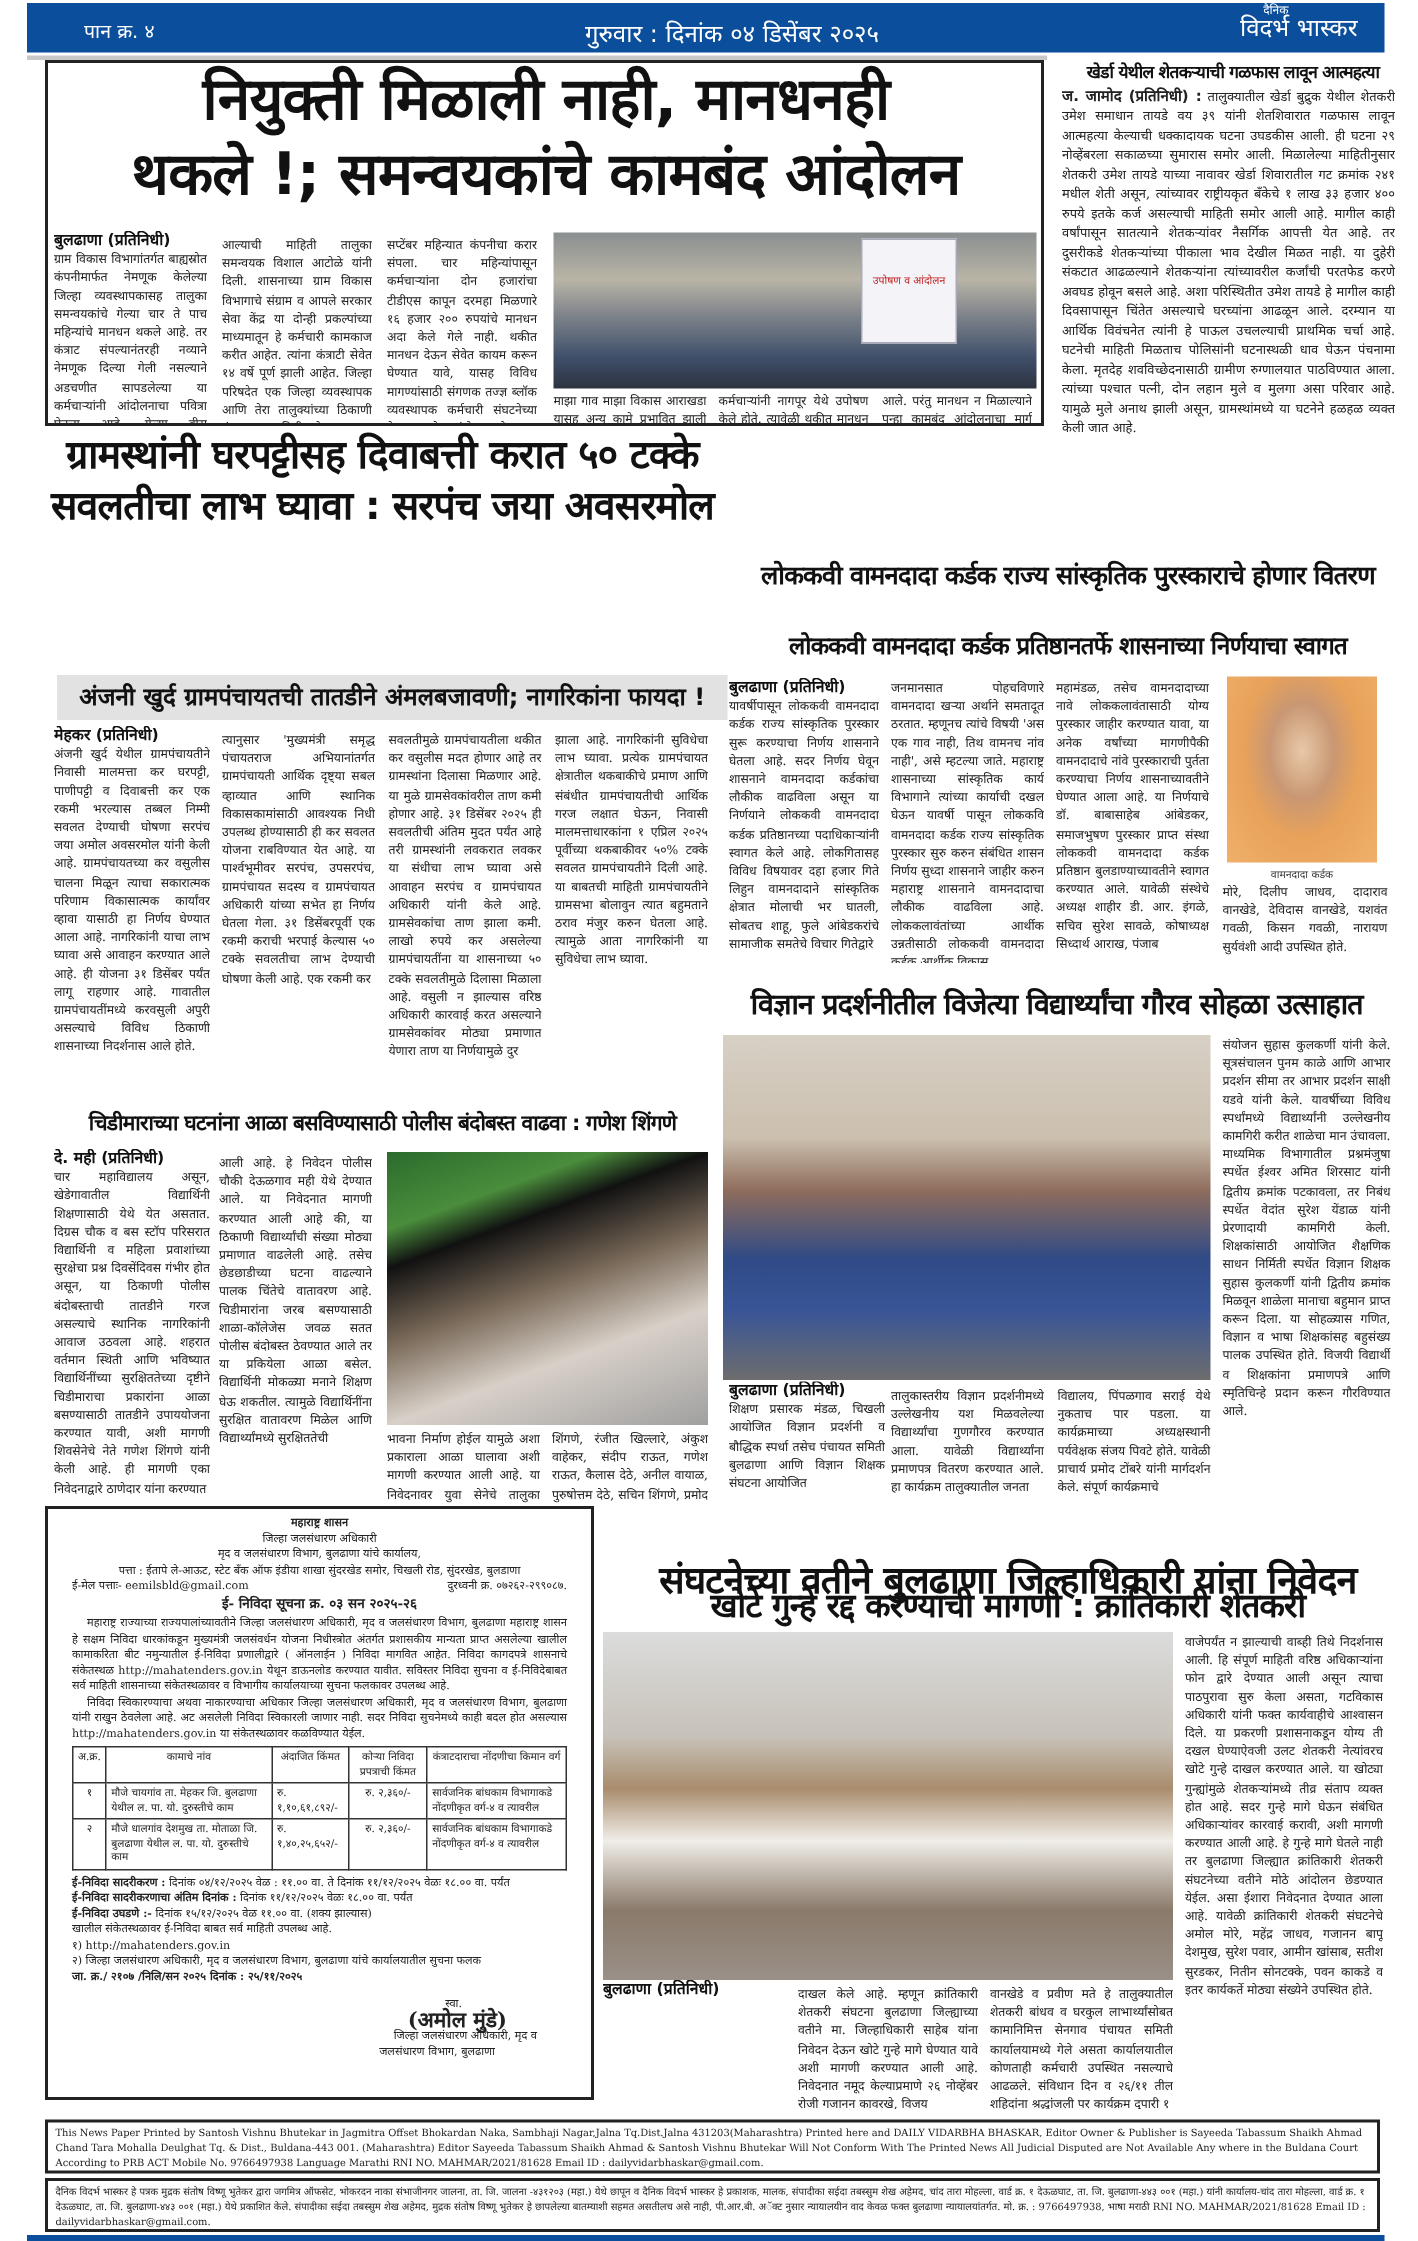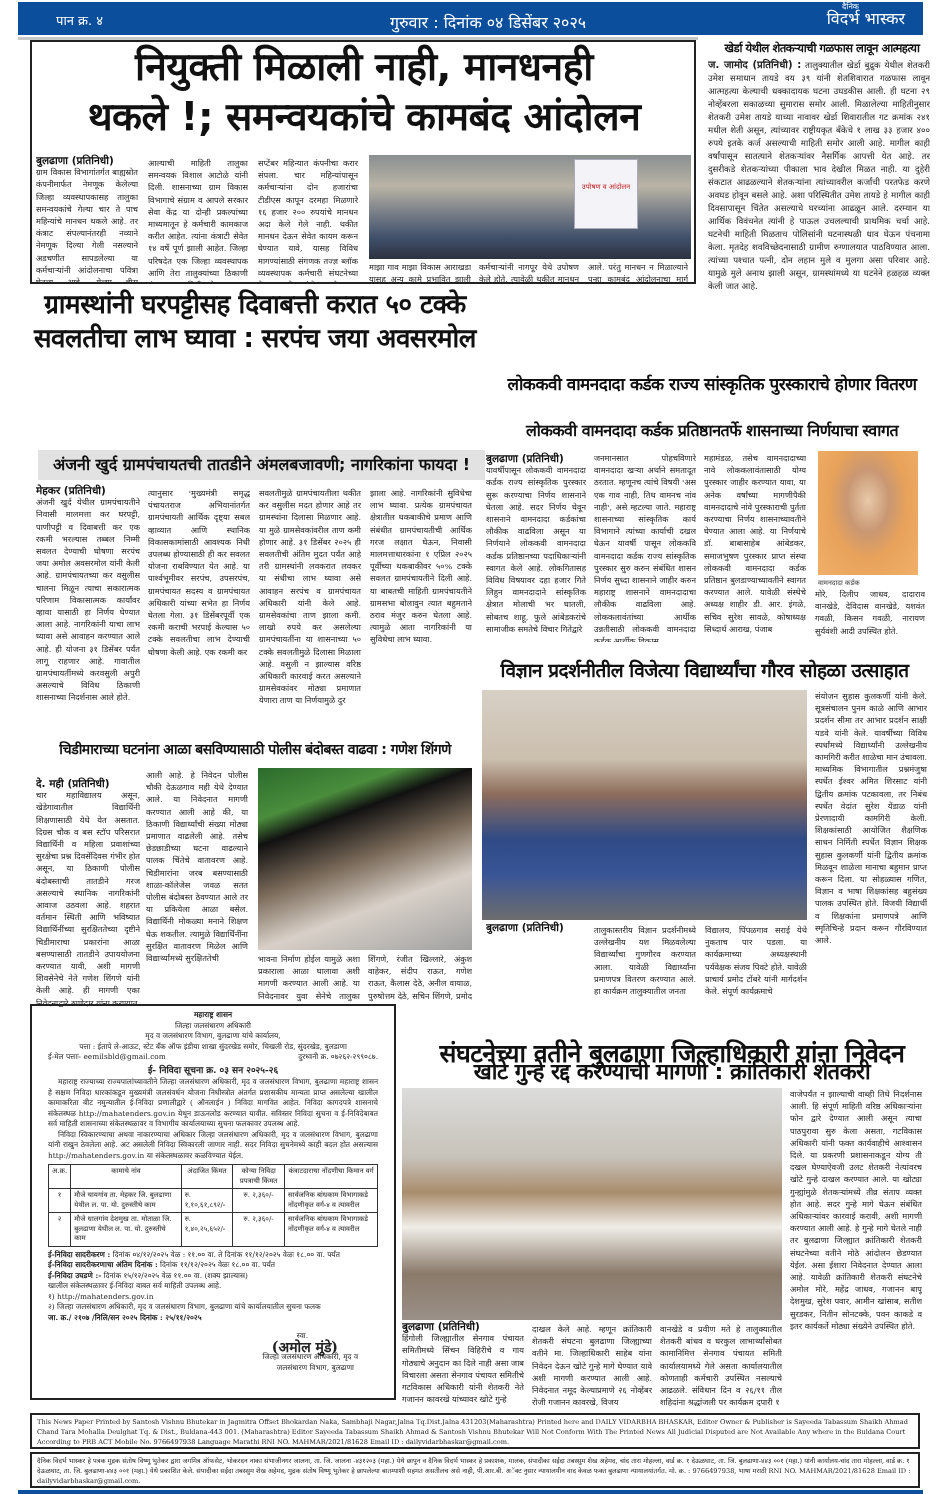--- a/index.html
+++ b/index.html
@@ -9,21 +9,21 @@
 .topbar .date{position:absolute;left:372px;top:9px;font-size:16px}
 .topbar .brand{position:absolute;right:18px;top:1px;text-align:right;line-height:1}
 .topbar .brand .small{font-size:8px;display:block;margin-right:46px}
 .topbar .brand .big{font-size:16px}
 .graybar{position:absolute;left:18px;top:37px;width:680px;height:3px;background:#c8c8c8}
 .box{position:absolute;border:2px solid #222}
 .headline{position:absolute;font-family:"DejaVu Sans",sans-serif;font-weight:bold;color:#111;text-align:center;letter-spacing:-0.5px;line-height:1.1}
 .col{position:absolute;font-size:8.2px;line-height:12.2px;text-align:justify;color:#222;overflow:hidden}
 .col b.dl{font-family:"DejaVu Sans",sans-serif;font-size:10.5px;display:block;color:#111}
 .photo{position:absolute;overflow:hidden}
-.cap{position:absolute;font-size:7px;color:#333}
+.cap{position:absolute;font-size:7px;text-align:center;color:#333}
 .sub-hd{position:absolute;font-family:"DejaVu Sans",sans-serif;font-size:16px;font-weight:bold;background:#e2e2e2;text-align:center}
 .notice{position:absolute;left:30px;top:1004px;width:366px;height:396px;border:2px solid #222;padding:4px 16px;font-size:7.4px;line-height:10.5px;color:#222}
 .notice .c{text-align:center}
 .notice table{width:100%;border-collapse:collapse;margin:3px 0;font-size:7px}
 .notice td,.notice th{border:1px solid #333;padding:2px 3px;vertical-align:top;line-height:9.5px}
 .notice th{font-weight:normal}
 .sign{text-align:right;margin-top:8px}
 .sign .name{font-size:14px;font-weight:bold;margin-right:40px}
 .footer1{position:absolute;left:30px;top:1413px;width:890px;height:36px;border:2px solid #222;font-size:6.6px;line-height:10px;padding:2px 5px;color:#222}
 .footer2{position:absolute;left:30px;top:1452px;width:890px;height:36px;border:2px solid #222;font-size:6.6px;line-height:10px;padding:2px 5px;color:#222}
@@ -85,26 +85,27 @@
 <div class="col" style="left:704px;top:452px;width:102px;height:190px;"><span>महामंडळ, तसेच वामनदादाच्या नावे लोककलावंतासाठी योग्य पुरस्कार जाहीर करण्यात यावा, या अनेक वर्षांच्या मागणीपैकी वामनदादाचे नांवे पुरस्काराची पुर्तता करण्याचा निर्णय शासनाच्यावतीने घेण्यात आला आहे. या निर्णयाचे डॉ. बाबासाहेब आंबेडकर, समाजभुषण पुरस्कार प्राप्त संस्था लोककवी वामनदादा कर्डक प्रतिष्ठान बुलडाण्याच्यावतीने स्वागत करण्यात आले. यावेळी संस्थेचे अध्यक्ष शाहीर डी. आर. इंगळे, सचिव सुरेश सावळे, कोषाध्यक्ष सिध्दार्थ आराख, पंजाब</span></div>
 <div class="photo" style="left:818px;top:451px;width:100px;height:124px;background:radial-gradient(ellipse at 50% 40%,#e8c9a8 0%,#c99773 30%,#e8a25a 55%,#f0b06a 100%);"></div>
 <div class="cap" style="left:818px;top:578px;width:100px;">वामनदादा कर्डक</div>
 <div class="col" style="left:815px;top:588px;width:110px;height:50px;"><span>मोरे, दिलीप जाधव, दादाराव वानखेडे, देविदास वानखेडे, यशवंत गवळी, किसन गवळी, नारायण सुर्यवंशी आदी उपस्थित होते.</span></div>
 
 <div class="headline" style="left:482px;top:660px;width:445px;font-size:19px;">विज्ञान प्रदर्शनीतील विजेत्या विद्यार्थ्यांचा गौरव सोहळा उत्साहात</div>
 <div class="photo" style="left:482px;top:690px;width:325px;height:230px;background:linear-gradient(180deg,#d7d0c5 0%,#cbbfae 30%,#8f6d5c 45%,#2f4a86 65%,#3a5596 80%,#6d6d6d 100%);"></div>
 <div class="col" style="left:815px;top:690px;width:112px;height:300px;"><span>संयोजन सुहास कुलकर्णी यांनी केले. सूत्रसंचालन पुनम काळे आणि आभार प्रदर्शन सीमा तर आभार प्रदर्शन साक्षी यडवे यांनी केले. यावर्षीच्या विविध स्पर्धांमध्ये विद्यार्थ्यांनी उल्लेखनीय कामगिरी करीत शाळेचा मान उंचावला. माध्यमिक विभागातील प्रश्नमंजुषा स्पर्धेत ईश्वर अमित शिरसाट यांनी द्वितीय क्रमांक पटकावला, तर निबंध स्पर्धेत वेदांत सुरेश येंडाळ यांनी प्रेरणादायी कामगिरी केली. शिक्षकांसाठी आयोजित शैक्षणिक साधन निर्मिती स्पर्धेत विज्ञान शिक्षक सुहास कुलकर्णी यांनी द्वितीय क्रमांक मिळवून शाळेला मानाचा बहुमान प्राप्त करून दिला. या सोहळ्यास गणित, विज्ञान व भाषा शिक्षकांसह बहुसंख्य पालक उपस्थित होते. विजयी विद्यार्थी व शिक्षकांना प्रमाणपत्रे आणि स्मृतिचिन्हे प्रदान करून गौरविण्यात आले.</span></div>
 <div class="col" style="left:486px;top:921px;width:104px;height:80px;">
   <b class="dl">बुलढाणा (प्रतिनिधी)</b>
+  <span>शिक्षण प्रसारक मंडळ, चिखली आयोजित विज्ञान प्रदर्शनी व बौद्धिक स्पर्धा तसेच पंचायत समिती बुलढाणा आणि विज्ञान शिक्षक संघटना आयोजित</span>
 </div>
 <div class="col" style="left:594px;top:924px;width:102px;height:75px;"><span>तालुकास्तरीय विज्ञान प्रदर्शनीमध्ये उल्लेखनीय यश मिळवलेल्या विद्यार्थ्यांचा गुणगौरव करण्यात आला. यावेळी विद्यार्थ्यांना प्रमाणपत्र वितरण करण्यात आले. हा कार्यक्रम तालुक्यातील जनता</span></div>
 <div class="col" style="left:705px;top:924px;width:102px;height:75px;"><span>विद्यालय, पिंपळगाव सराई येथे नुकताच पार पडला. या कार्यक्रमाच्या अध्यक्षस्थानी पर्यवेक्षक संजय पिवटे होते. यावेळी प्राचार्य प्रमोद टोंबरे यांनी मार्गदर्शन केले. संपूर्ण कार्यक्रमाचे</span></div>
 
 <div class="headline" style="left:30px;top:742px;width:450px;font-size:14px;">चिडीमाराच्या घटनांना आळा बसविण्यासाठी पोलीस बंदोबस्त वाढवा : गणेश शिंगणे</div>
-<div class="col" style="left:36px;top:766px;width:104px;height:236px;margin-top:11px;">
+<div class="col" style="left:36px;top:766px;width:104px;height:236px;">
   <b class="dl">दे. मही (प्रतिनिधी)</b>
   <span>चार महाविद्यालय असून, खेडेगावातील विद्यार्थिनी शिक्षणासाठी येथे येत असतात. दिग्रस चौक व बस स्टॉप परिसरात विद्यार्थिनी व महिला प्रवाशांच्या सुरक्षेचा प्रश्न दिवसेंदिवस गंभीर होत असून, या ठिकाणी पोलीस बंदोबस्ताची तातडीने गरज असल्याचे स्थानिक नागरिकांनी आवाज उठवला आहे. शहरात वर्तमान स्थिती आणि भविष्यात विद्यार्थिनींच्या सुरक्षिततेच्या दृष्टीने चिडीमाराचा प्रकारांना आळा बसण्यासाठी तातडीने उपाययोजना करण्यात यावी, अशी मागणी शिवसेनेचे नेते गणेश शिंगणे यांनी केली आहे. ही मागणी एका निवेदनाद्वारे ठाणेदार यांना करण्यात</span>
 </div>
 <div class="col" style="left:146px;top:769px;width:102px;height:233px;"><span>आली आहे. हे निवेदन पोलीस चौकी देऊळगाव मही येथे देण्यात आले. या निवेदनात मागणी करण्यात आली आहे की, या ठिकाणी विद्यार्थ्यांची संख्या मोठ्या प्रमाणात वाढलेली आहे. तसेच छेडछाडीच्या घटना वाढल्याने पालक चिंतेचे वातावरण आहे. चिडीमारांना जरब बसण्यासाठी शाळा-कॉलेजेस जवळ सतत पोलीस बंदोबस्त ठेवण्यात आले तर या प्रकियेला आळा बसेल. विद्यार्थिनी मोकळ्या मनाने शिक्षण घेऊ शकतील. त्यामुळे विद्यार्थिनींना सुरक्षित वातावरण मिळेल आणि विद्यार्थ्यांमध्ये सुरक्षिततेची</span></div>
 <div class="photo" style="left:258px;top:768px;width:214px;height:182px;background:linear-gradient(160deg,#2c6b2d 0%,#4a8d3c 20%,#111 30%,#7b6b5a 50%,#d8d0c8 70%,#a0a0a0 100%);"></div>
 <div class="col" style="left:258px;top:953px;width:102px;height:50px;"><span>भावना निर्माण होईल यामुळे अशा प्रकाराला आळा घालावा अशी मागणी करण्यात आली आहे. या निवेदनावर युवा सेनेचे तालुका प्रमुख ज्ञानेश्वर शिंगणे, गजानन शिंगणे, किरण शेळके, निखिल</span></div>
 <div class="col" style="left:368px;top:953px;width:104px;height:50px;"><span>शिंगणे, रंजीत खिल्लारे, अंकुश वाहेकर, संदीप राऊत, गणेश राऊत, कैलास देठे, अनील वायाळ, पुरुषोत्तम देठे, सचिन शिंगणे, प्रमोद शिंगणे यांच्यासह इतर नागरिकांच्या स्वाक्षऱ्या आहेत.</span></div>
 
 <div class="notice">
   <div class="c" style="font-weight:bold">महाराष्ट्र शासन</div>
@@ -147,30 +148,29 @@
   <div><b>ई-निविदा सादरीकरणाचा अंतिम दिनांक :</b> <span>दिनांक ११/१२/२०२५ वेळः १८.०० वा. पर्यंत</span></div>
   <div><b>ई-निविदा उघडणे :-</b> <span>दिनांक १५/१२/२०२५ वेळ ११.०० वा. (शक्य झाल्यास)</span></div>
   <div>खालील संकेतस्थळावर ई-निविदा बाबत सर्व माहिती उपलब्ध आहे.</div>
   <div>१) http://mahatenders.gov.in</div>
   <div>२) जिल्हा जलसंधारण अधिकारी, मृद व जलसंधारण विभाग, बुलढाणा यांचे कार्यालयातील सुचना फलक</div>
   <div style="font-weight:bold">जा. क्र./ २१०७ /निलि/सन २०२५   दिनांक : २५/११/२०२५</div>
   <div class="sign">
     <div style="margin-right:70px">स्वा.</div>
     <div class="name">(अमोल मुंडे)</div>
     <div style="margin-right:20px">जिल्हा जलसंधारण अधिकारी, मृद व</div>
-    <div style="margin-right:24px">जलसंधारण विभाग, बुलढाणा</div>
+    <div style="margin-right:48px">जलसंधारण विभाग, बुलढाणा</div>
   </div>
 </div>
 
 <div class="headline" style="left:402px;top:1060px;width:540px;font-size:22px;">खोटे गुन्हे रद्द करण्याची मागणी : क्रांतिकारी शेतकरी</div>
 <div class="headline" style="left:402px;top:1040px;width:540px;font-size:25px;">संघटनेच्या वतीने बुलढाणा जिल्हाधिकारी यांना निवेदन</div>
 <div class="photo" style="left:402px;top:1088px;width:380px;height:232px;background:linear-gradient(180deg,#dcdcdc 0%,#c7c2b9 30%,#a98c6d 45%,#f0eee8 60%,#8a7a6a 80%,#9a9088 100%);"></div>
 <div class="col" style="left:790px;top:1088px;width:132px;height:318px;"><span>वाजेपर्यंत न झाल्याची वाब्ही तिथे निदर्शनास आली. हि संपूर्ण माहिती वरिष्ठ अधिकाऱ्यांना फोन द्वारे देण्यात आली असून त्याचा पाठपुरावा सुरु केला असता, गटविकास अधिकारी यांनी फक्त कार्यवाहीचे आश्वासन दिले. या प्रकरणी प्रशासनाकडून योग्य ती दखल घेण्याऐवजी उलट शेतकरी नेत्यांवरच खोटे गुन्हे दाखल करण्यात आले. या खोट्या गुन्ह्यांमुळे शेतकऱ्यांमध्ये तीव्र संताप व्यक्त होत आहे. सदर गुन्हे मागे घेऊन संबंधित अधिकाऱ्यांवर कारवाई करावी, अशी मागणी करण्यात आली आहे. हे गुन्हे मागे घेतले नाही तर बुलढाणा जिल्ह्यात क्रांतिकारी शेतकरी संघटनेच्या वतीने मोठे आंदोलन छेडण्यात येईल. असा ईशारा निवेदनात देण्यात आला आहे. यावेळी क्रांतिकारी शेतकरी संघटनेचे अमोल मोरे, महेंद्र जाधव, गजानन बापू देशमुख, सुरेश पवार, आमीन खांसाब, सतीश सुरडकर, नितीन सोनटक्के, पवन काकडे व इतर कार्यकर्ते मोठ्या संख्येने उपस्थित होते.</span></div>
 <div class="col" style="left:402px;top:1320px;width:122px;height:86px;">
   <b class="dl">बुलढाणा (प्रतिनिधी)</b>
-  <span>हिंगोली जिल्ह्यातील सेनगाव पंचायत समितीमध्ये सिंचन विहिरीचे व गाय गोठ्याचे अनुदान का दिले नाही असा जाब विचारला असता सेनगाव पंचायत समितीचे गटविकास अधिकारी यांनी शेतकरी नेते गजानन कावरखे यांच्यावर खोटे गुन्हे</span>
 </div>
 <div class="col" style="left:532px;top:1323px;width:120px;height:83px;"><span>दाखल केले आहे. म्हणून क्रांतिकारी शेतकरी संघटना बुलढाणा जिल्ह्याच्या वतीने मा. जिल्हाधिकारी साहेब यांना निवेदन देऊन खोटे गुन्हे मागे घेण्यात यावे अशी मागणी करण्यात आली आहे. निवेदनात नमूद केल्याप्रमाणे २६ नोव्हेंबर रोजी गजानन कावरखे, विजय</span></div>
 <div class="col" style="left:660px;top:1323px;width:122px;height:83px;"><span>वानखेडे व प्रवीण मते हे तालुक्यातील शेतकरी बांधव व घरकुल लाभार्थ्यांसोबत कामानिमित्त सेनगाव पंचायत समिती कार्यालयामध्ये गेले असता कार्यालयातील कोणताही कर्मचारी उपस्थित नसल्याचे आढळले. संविधान दिन व २६/११ तील शहिदांना श्रद्धांजली पर कार्यक्रम दुपारी १</span></div>
 
 <div class="footer1">This News Paper Printed by Santosh Vishnu Bhutekar in Jagmitra Offset Bhokardan Naka, Sambhaji Nagar,Jalna Tq.Dist.Jalna 431203(Maharashtra) Printed here and DAILY VIDARBHA BHASKAR, Editor Owner &amp; Publisher is Sayeeda Tabassum Shaikh Ahmad Chand Tara Mohalla Deulghat Tq. &amp; Dist., Buldana-443 001. (Maharashtra) Editor Sayeeda Tabassum Shaikh Ahmad &amp; Santosh Vishnu Bhutekar Will Not Conform With The Printed News All Judicial Disputed are Not Available Any where in the Buldana Court According to PRB ACT Mobile No. 9766497938 Language Marathi RNI NO. MAHMAR/2021/81628 Email ID : dailyvidarbhaskar@gmail.com.</div>
 <div class="footer2">दैनिक विदर्भ भास्कर हे पत्रक मुद्रक संतोष विष्णू भुतेकर द्वारा जगमित्र ऑफसेट, भोकरदन नाका संभाजीनगर जालना, ता. जि. जालना -४३१२०३ (महा.) येथे छापून व दैनिक विदर्भ भास्कर हे प्रकाशक, मालक, संपादीका सईदा तबस्सुम शेख अहेमद, चांद तारा मोहल्ला, वार्ड क्र. १ देऊळघाट, ता. जि. बुलढाणा-४४३ ००१ (महा.) यांनी कार्यालय-चांद तारा मोहल्ला, वार्ड क्र. १ देऊळघाट, ता. जि. बुलढाणा-४४३ ००१ (महा.) येथे प्रकाशित केले. संपादीका सईदा तबस्सुम शेख अहेमद, मुद्रक संतोष विष्णू भुतेकर हे छापलेल्या बातम्याशी सहमत असतीलच असे नाही, पी.आर.बी. अॅक्ट नुसार न्यायालयीन वाद केवळ फक्त बुलढाणा न्यायालयांतर्गत. मो. क्र. : 9766497938, भाषा मराठी RNI NO. MAHMAR/2021/81628 Email ID : dailyvidarbhaskar@gmail.com.</div>
 <div class="bottombar"></div>
 
 </body></html>

